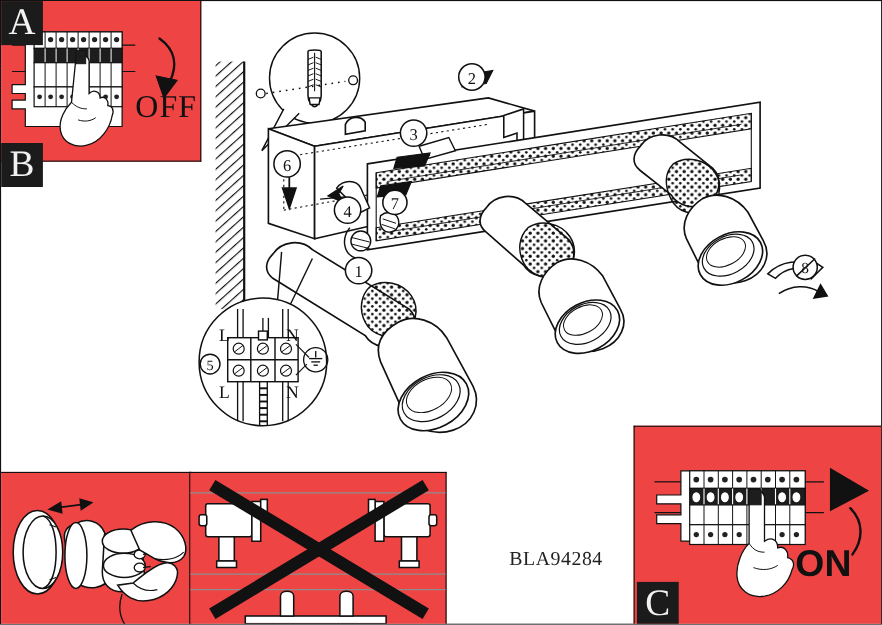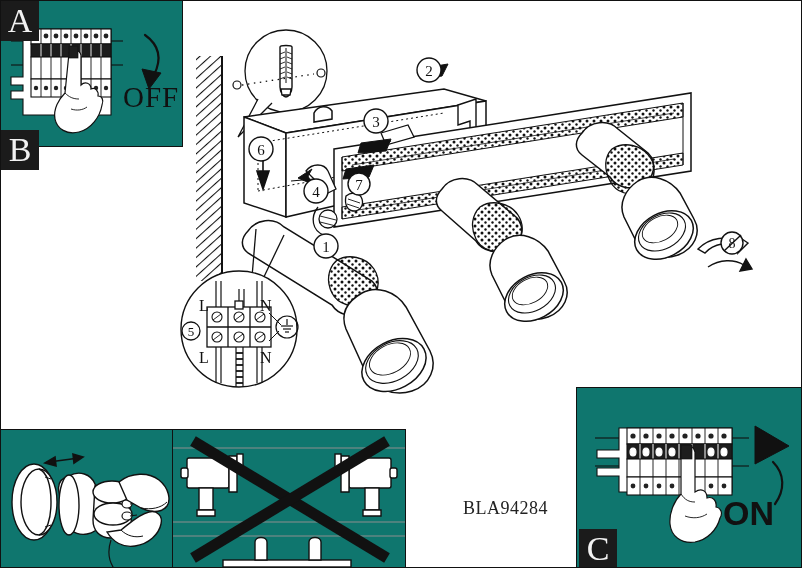--- a/index.html
+++ b/index.html
@@ -9,21 +9,21 @@
 
   .abs{position:absolute;}
   svg{display:block;overflow:visible;}
 
   
   .badge{position:absolute;width:38px;height:40px;background:#1b1b1b;
          color:#f2f2f2;font-family:"Liberation Serif",serif;font-size:34px;
          line-height:40px;text-align:center;letter-spacing:0;}
 
   
-  .panel{position:absolute;border:1.5px solid #111;box-sizing:border-box;background:#0f766e;}
+  .panel{position:absolute;border:1.5px solid #111;box-sizing:border-box;background:#ef4444;}
 
   
   .word{position:absolute;font-family:"Liberation Serif",serif;color:#111;}
   .word.off{font-size:29px;letter-spacing:1px;}
   .word.on{font-size:34px;font-family:"Liberation Sans",sans-serif;font-weight:bold;letter-spacing:0px;}
   .code{position:absolute;font-family:"Liberation Serif",serif;font-size:18px;color:#222;letter-spacing:.5px;}
 
   .term{position:absolute;font-family:"Liberation Serif",serif;font-size:15px;color:#111;}
 </style>
 </head>

